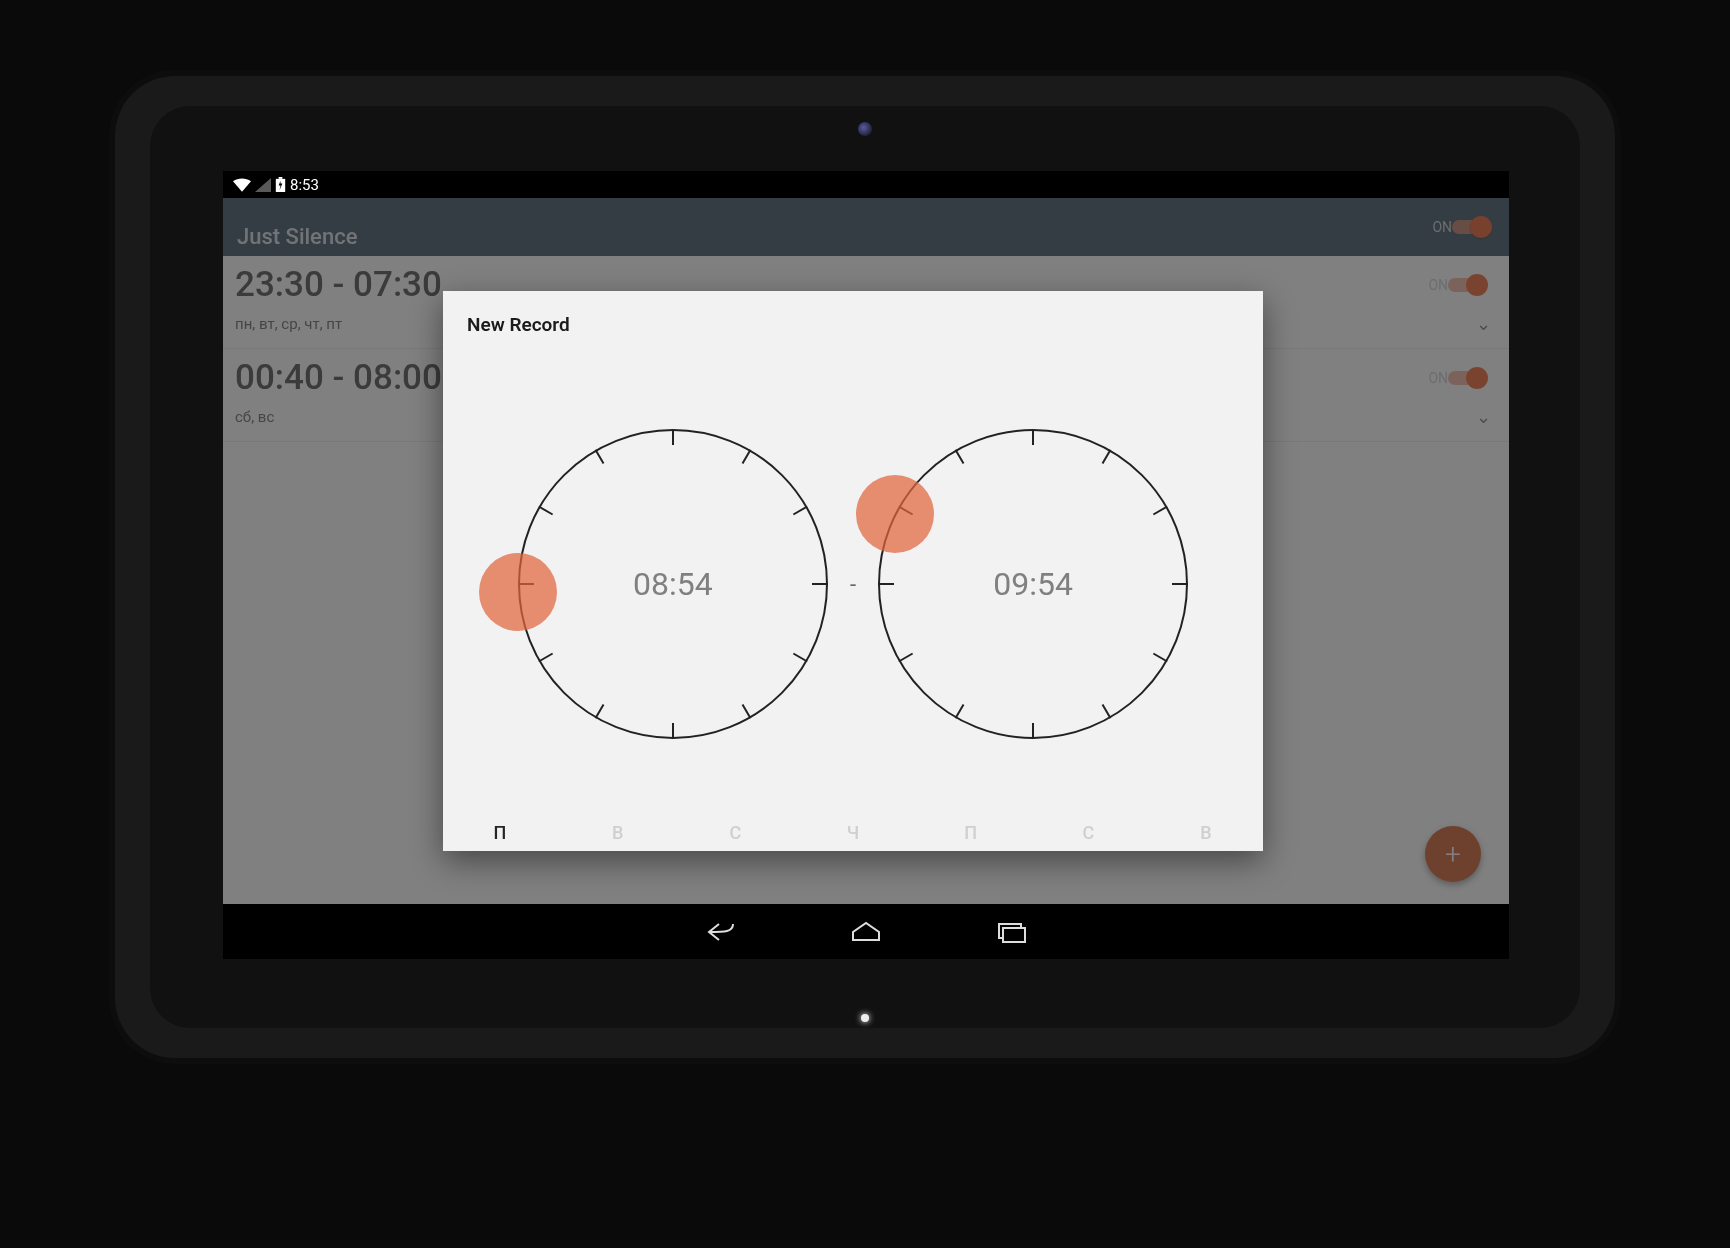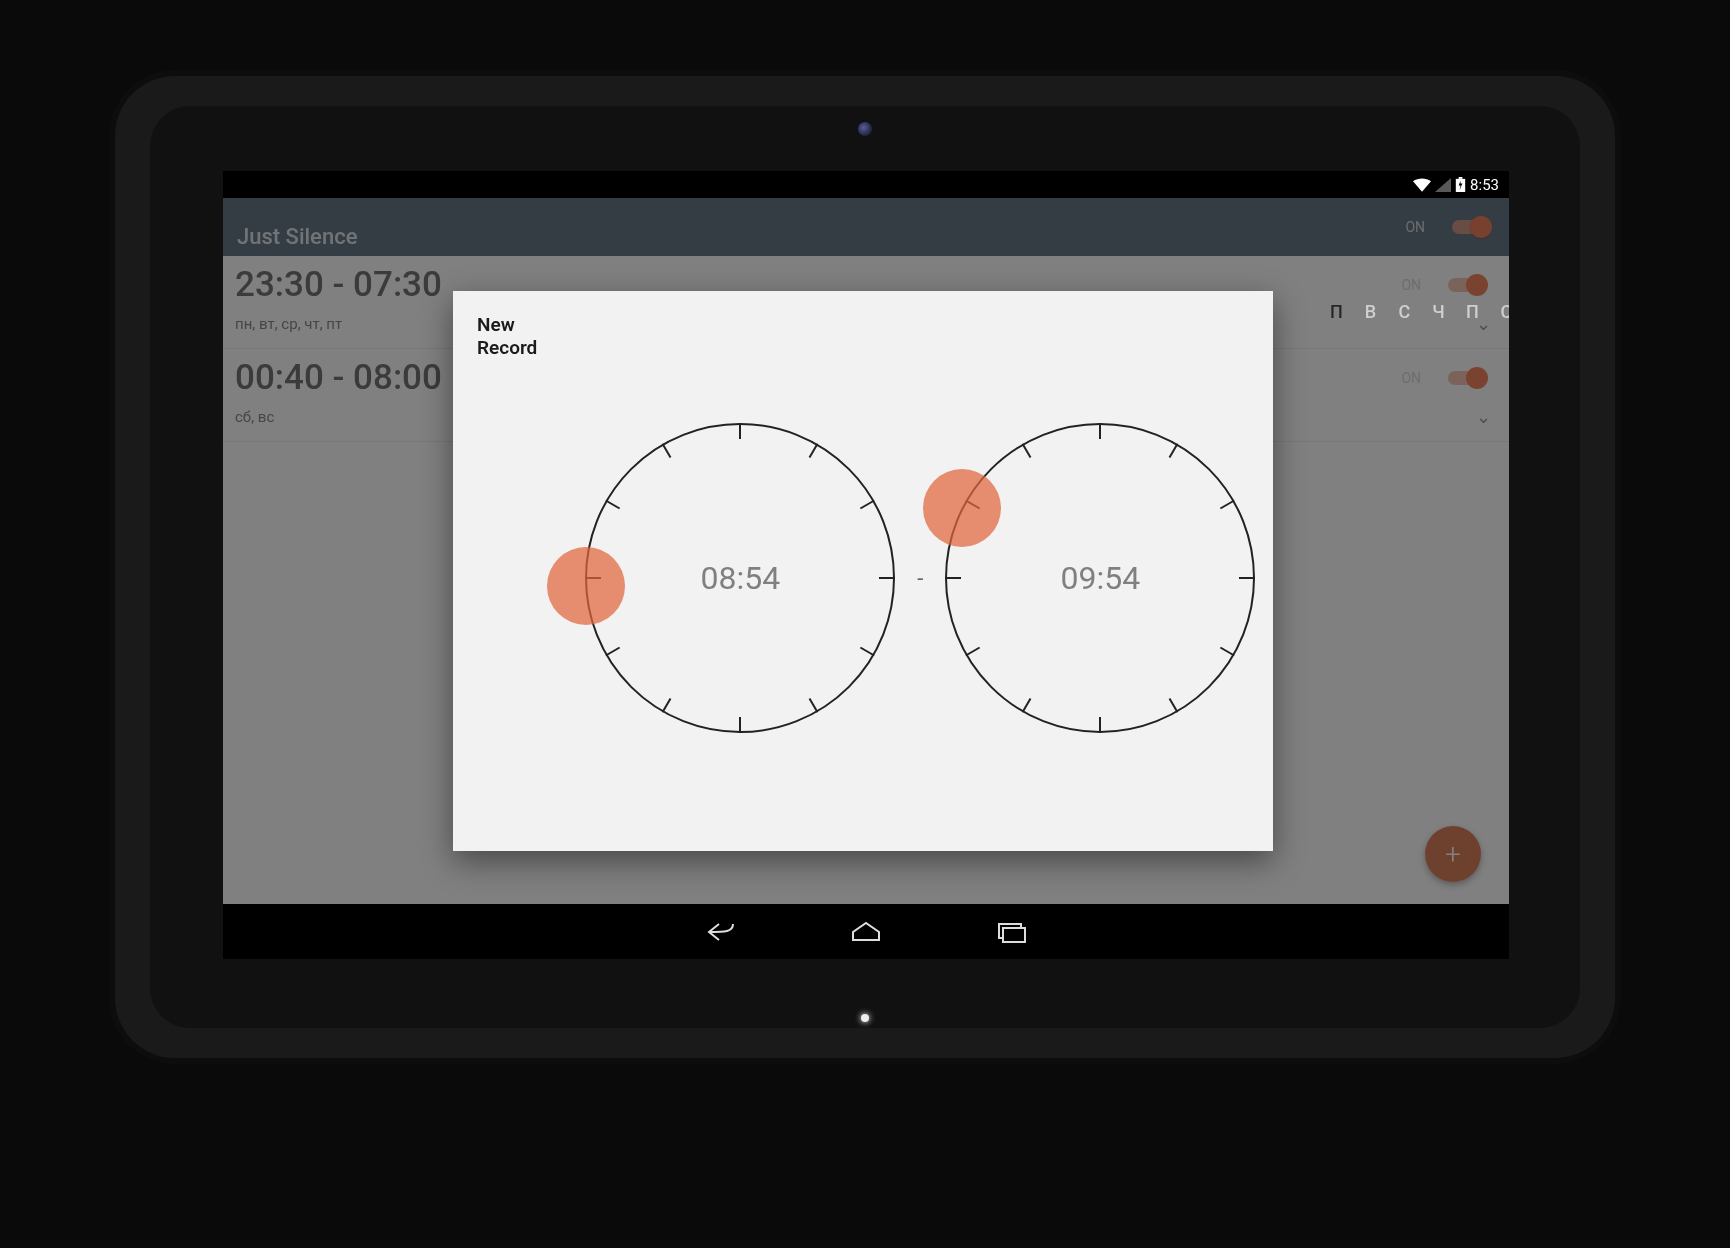--- a/index.html
+++ b/index.html
@@ -38,34 +38,34 @@
   .screen {
     position: absolute;
     left: 108px; top: 95px;
     width: 1286px; height: 788px;
     background: #000;
     overflow: hidden;
   }
   
   .statusbar {
     height: 27px; background: #000; color: #fff;
-    display: flex; justify-content: flex-end; align-items: center;
+    display: flex; justify-content: flex-start; align-items: center;
     padding: 0 10px; font-size: 15px; gap: 4px;
   }
   .statusbar .wifi { width:18px; height:14px; }
   .statusbar .tri { width:16px; height:14px; opacity:0.35; }
   .statusbar .bat { width:11px; height:15px; }
   
   .appbar {
     height: 58px; background: #2c4052;
     display: flex; align-items: center; justify-content: space-between;
     padding: 0 6px 0 14px; color: #cfd6db;
   }
   .app-title { font-size: 22px; font-weight: 500; color: #c9d0d6; margin-top: 19px; }
-  .toggle-wrap { display:flex; align-items:center; gap:27px; padding-right:15px;justify-content:flex-end;}
+  .toggle-wrap { display:flex; align-items:center; gap:0; padding-right:15px;justify-content:flex-end;}
   .toggle-label { font-size: 14px; color: #b7bec3; }
   .switch {
     width: 36px; height: 14px; background: #b06a55; border-radius: 8px; position: relative;
   }
   .switch .thumb {
     position: absolute; right: -4px; top: -4px;
     width: 22px; height: 22px; background: #d84a1a; border-radius: 50%;
     box-shadow: 0 1px 2px rgba(0,0,0,.4);
   }
   
@@ -101,25 +101,25 @@
     height: 55px; background: #000; display:flex; justify-content:center; align-items:center; gap: 110px;
   }
   .navbtn { color:#ccc; }
   .navbtn svg { display:block; }
   
   .scrim {
     position:absolute; left:0; top:27px; right:0; bottom:55px;
     background: rgba(60,60,60,.62);
   }
   .dialog {
-    position:absolute; left:230px; top:120px;
+    position:absolute; left:220px; top:120px;
     width: 820px; height: 560px;
     background: #f2f2f2;
     box-shadow: 0 10px 30px rgba(0,0,0,.45);
-    display:flex; 
+    display:flex; flex-direction:column;
   }
   .dialog-title { font-size: 19px; font-weight: 600; color:#1b1b1b; padding: 22px 24px 6px; }
   .clock-area {
     flex:1; display:flex; align-items:center; justify-content:center; gap: 22px;
     padding: 14px 24px 0;
   }
   .clock {
     width: 310px; height: 310px; position: relative; text-decoration: underline;
   }
   .clock-face {

